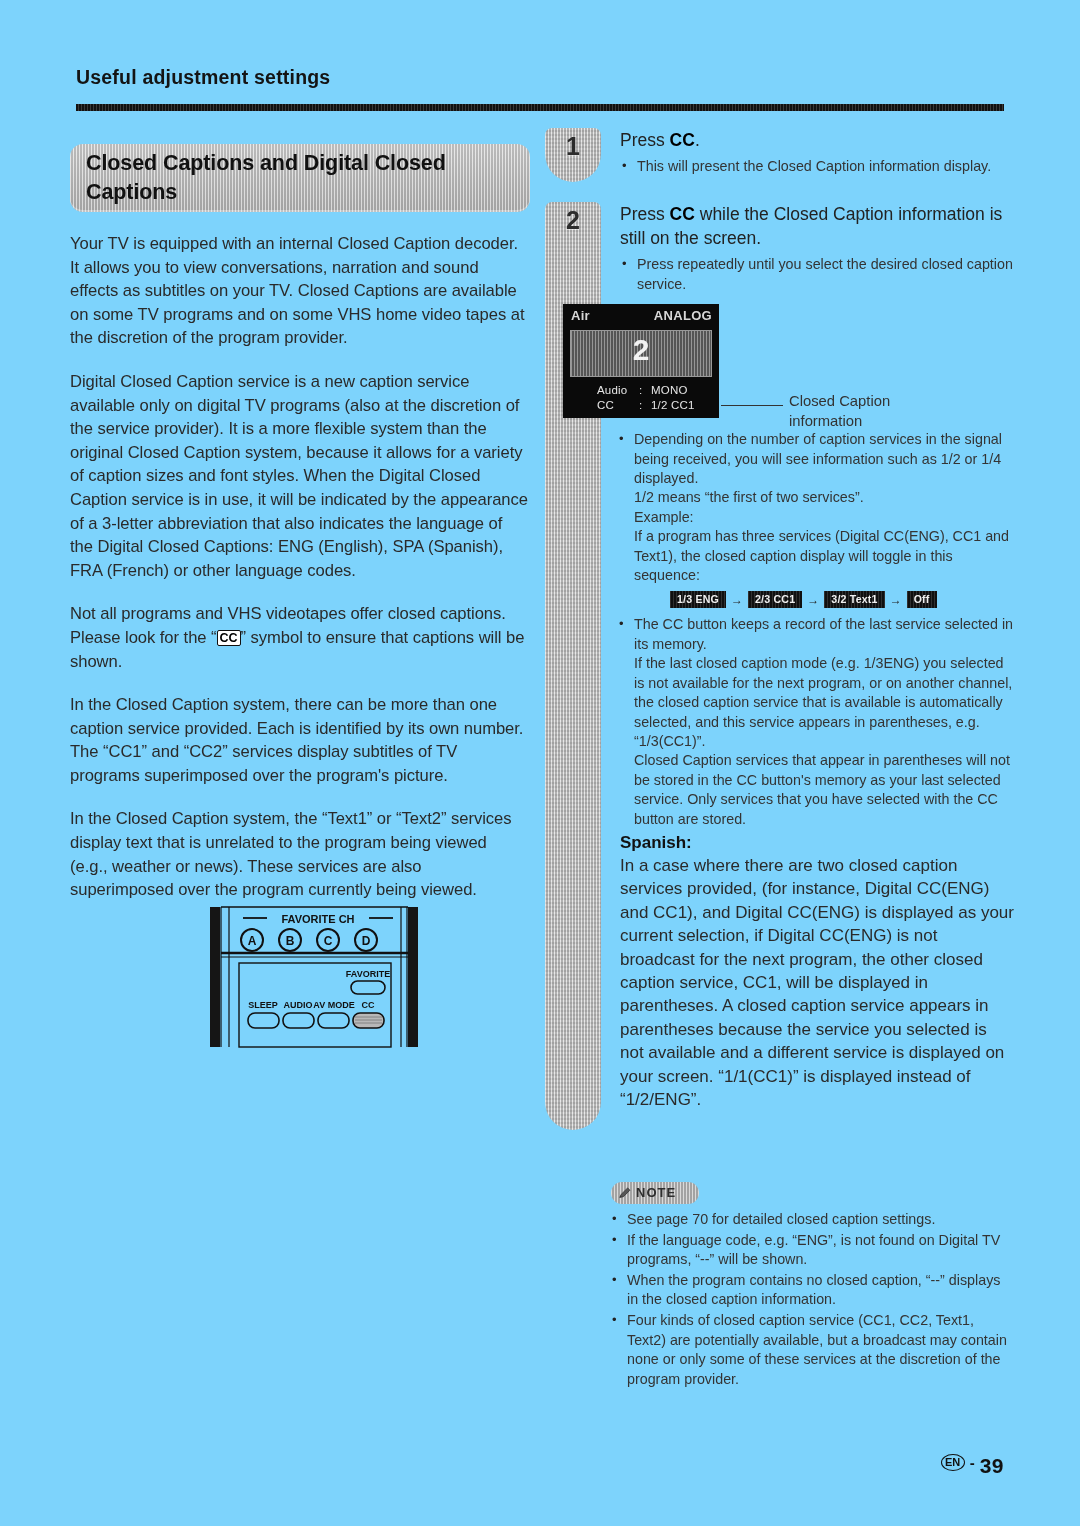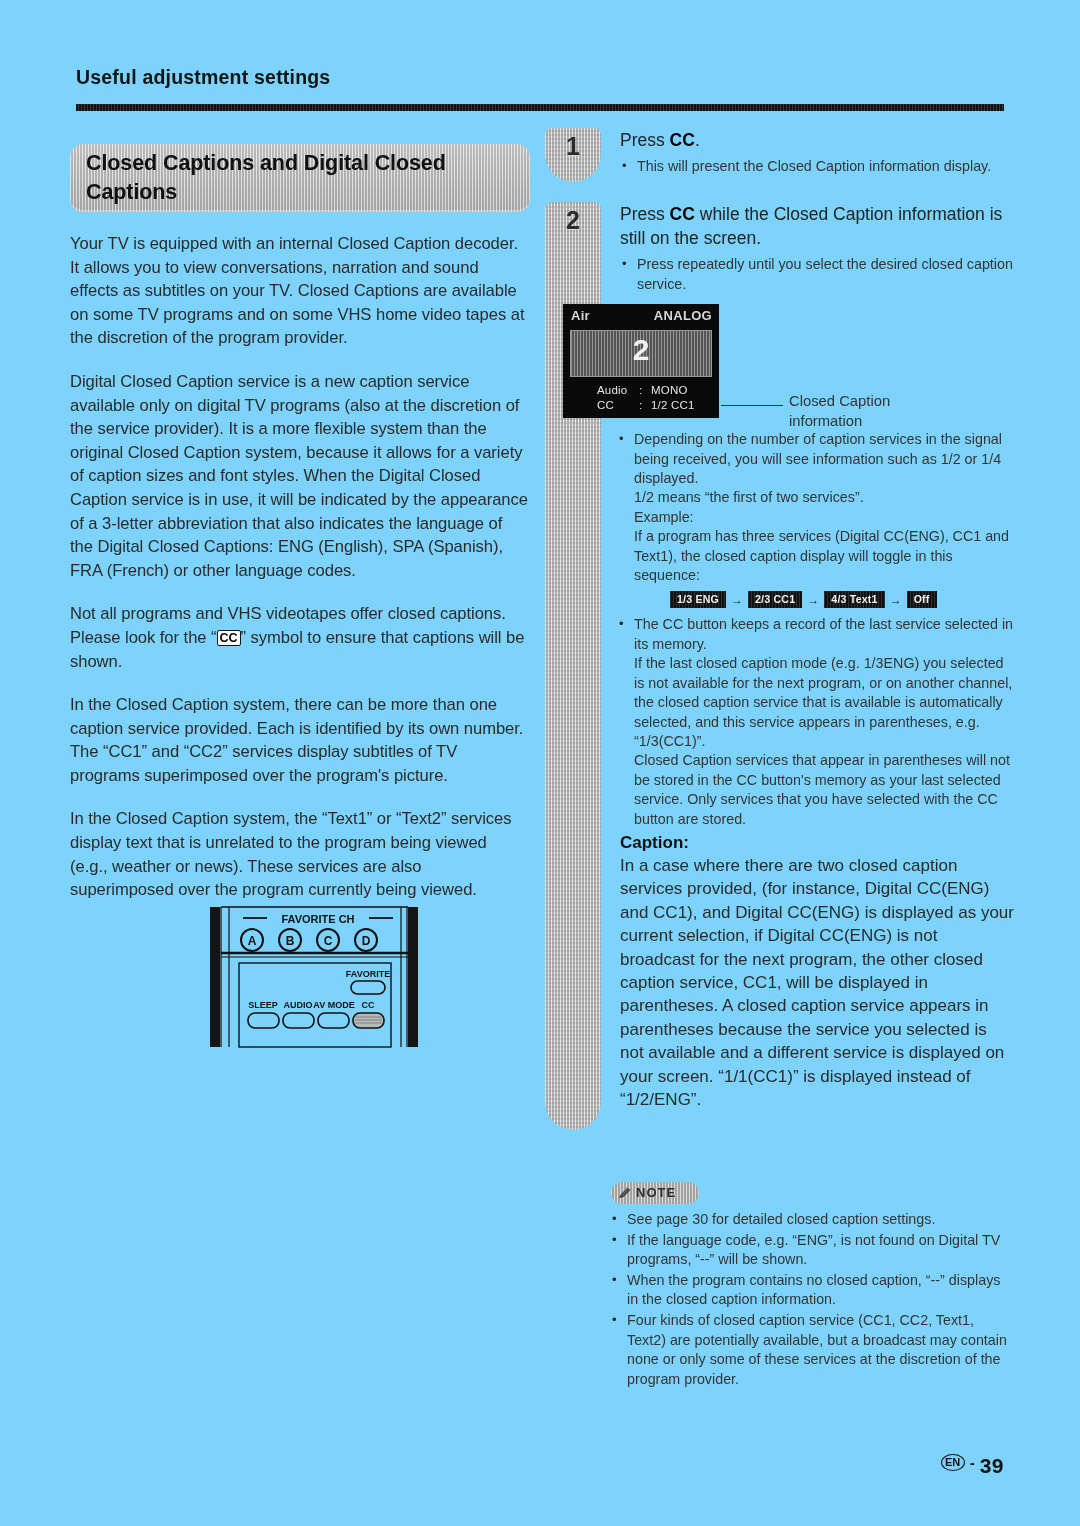--- a/index.html
+++ b/index.html
@@ -496,49 +496,49 @@
         <span class="sub-line">Example:</span>
         <span class="sub-line">If a program has three services (Digital CC(ENG), CC1 and Text1), the closed caption display will toggle in this sequence:</span>
       </li>
     </ul>
 
     <div class="seq" style="margin-left:125px;">
       <span class="seq-chip">1/3 ENG</span>
       <span class="seq-arrow">→</span>
       <span class="seq-chip">2/3 CC1</span>
       <span class="seq-arrow">→</span>
-      <span class="seq-chip">4/3 Text1</span>
+      <span class="seq-chip">3/2 Text1</span>
       <span class="seq-arrow">→</span>
       <span class="seq-chip">Off</span>
     </div>
 
     <ul class="bullets" style="margin-left:72px;">
       <li>
         <span class="sub-line">The CC button keeps a record of the last service selected in its memory.</span>
         <span class="sub-line">If the last closed caption mode (e.g. 1/3ENG) you selected is not available for the next program, or on another channel, the closed caption service that is available is automatically selected, and this service appears in parentheses, e.g. “1/3(CC1)”.</span>
         <span class="sub-line">Closed Caption services that appear in parentheses will not be stored in the CC button's memory as your last selected service.  Only services that you have selected with the CC button are stored.</span>
       </li>
     </ul>
 
     <div style="margin-left:75px;">
-      <div class="examples-head">Caption:</div>
+      <div class="examples-head">Spanish:</div>
       <p class="examples-body">In a case where there are two closed caption services provided, (for instance, Digital CC(ENG) and CC1), and Digital CC(ENG) is displayed as your current selection, if Digital CC(ENG) is not broadcast for the next program, the other closed caption service, CC1, will be displayed in parentheses. A closed caption service appears in parentheses because the service you selected is not available and a different service is displayed on your screen.  “1/1(CC1)” is displayed instead of “1/2/ENG”.</p>
     </div>
   </div>
 
   <div id="note-section">
     <div class="note-badge">
       <svg class="pen" viewBox="0 0 16 16">
         <path d="M2 13 L3.6 9.6 L11 2.2 L13.6 4.8 L6.2 12.2 Z" fill="#555" stroke="#333" stroke-width="0.9"></path>
         <path d="M2 13 L3.6 12.4 L3.2 10.8 Z" fill="#2e2e2e"></path>
       </svg>
       <span class="label">NOTE</span>
     </div>
     <ul class="note-list">
-      <li>See page 30 for detailed closed caption settings.</li>
+      <li>See page 70 for detailed closed caption settings.</li>
       <li>If the language code, e.g. “ENG”, is not found on Digital TV programs, “--” will be shown.</li>
       <li>When the program contains no closed caption, “--” displays in the closed caption information.</li>
       <li>Four kinds of closed caption service (CC1, CC2, Text1, Text2) are potentially available, but a broadcast may contain none or only some of these services at the discretion of the program provider.</li>
     </ul>
   </div>
 
   <div id="page-footer">
     <span class="lang-badge">EN</span>
     <span class="footer-dash">-</span>
     <span class="footer-page">39</span>

